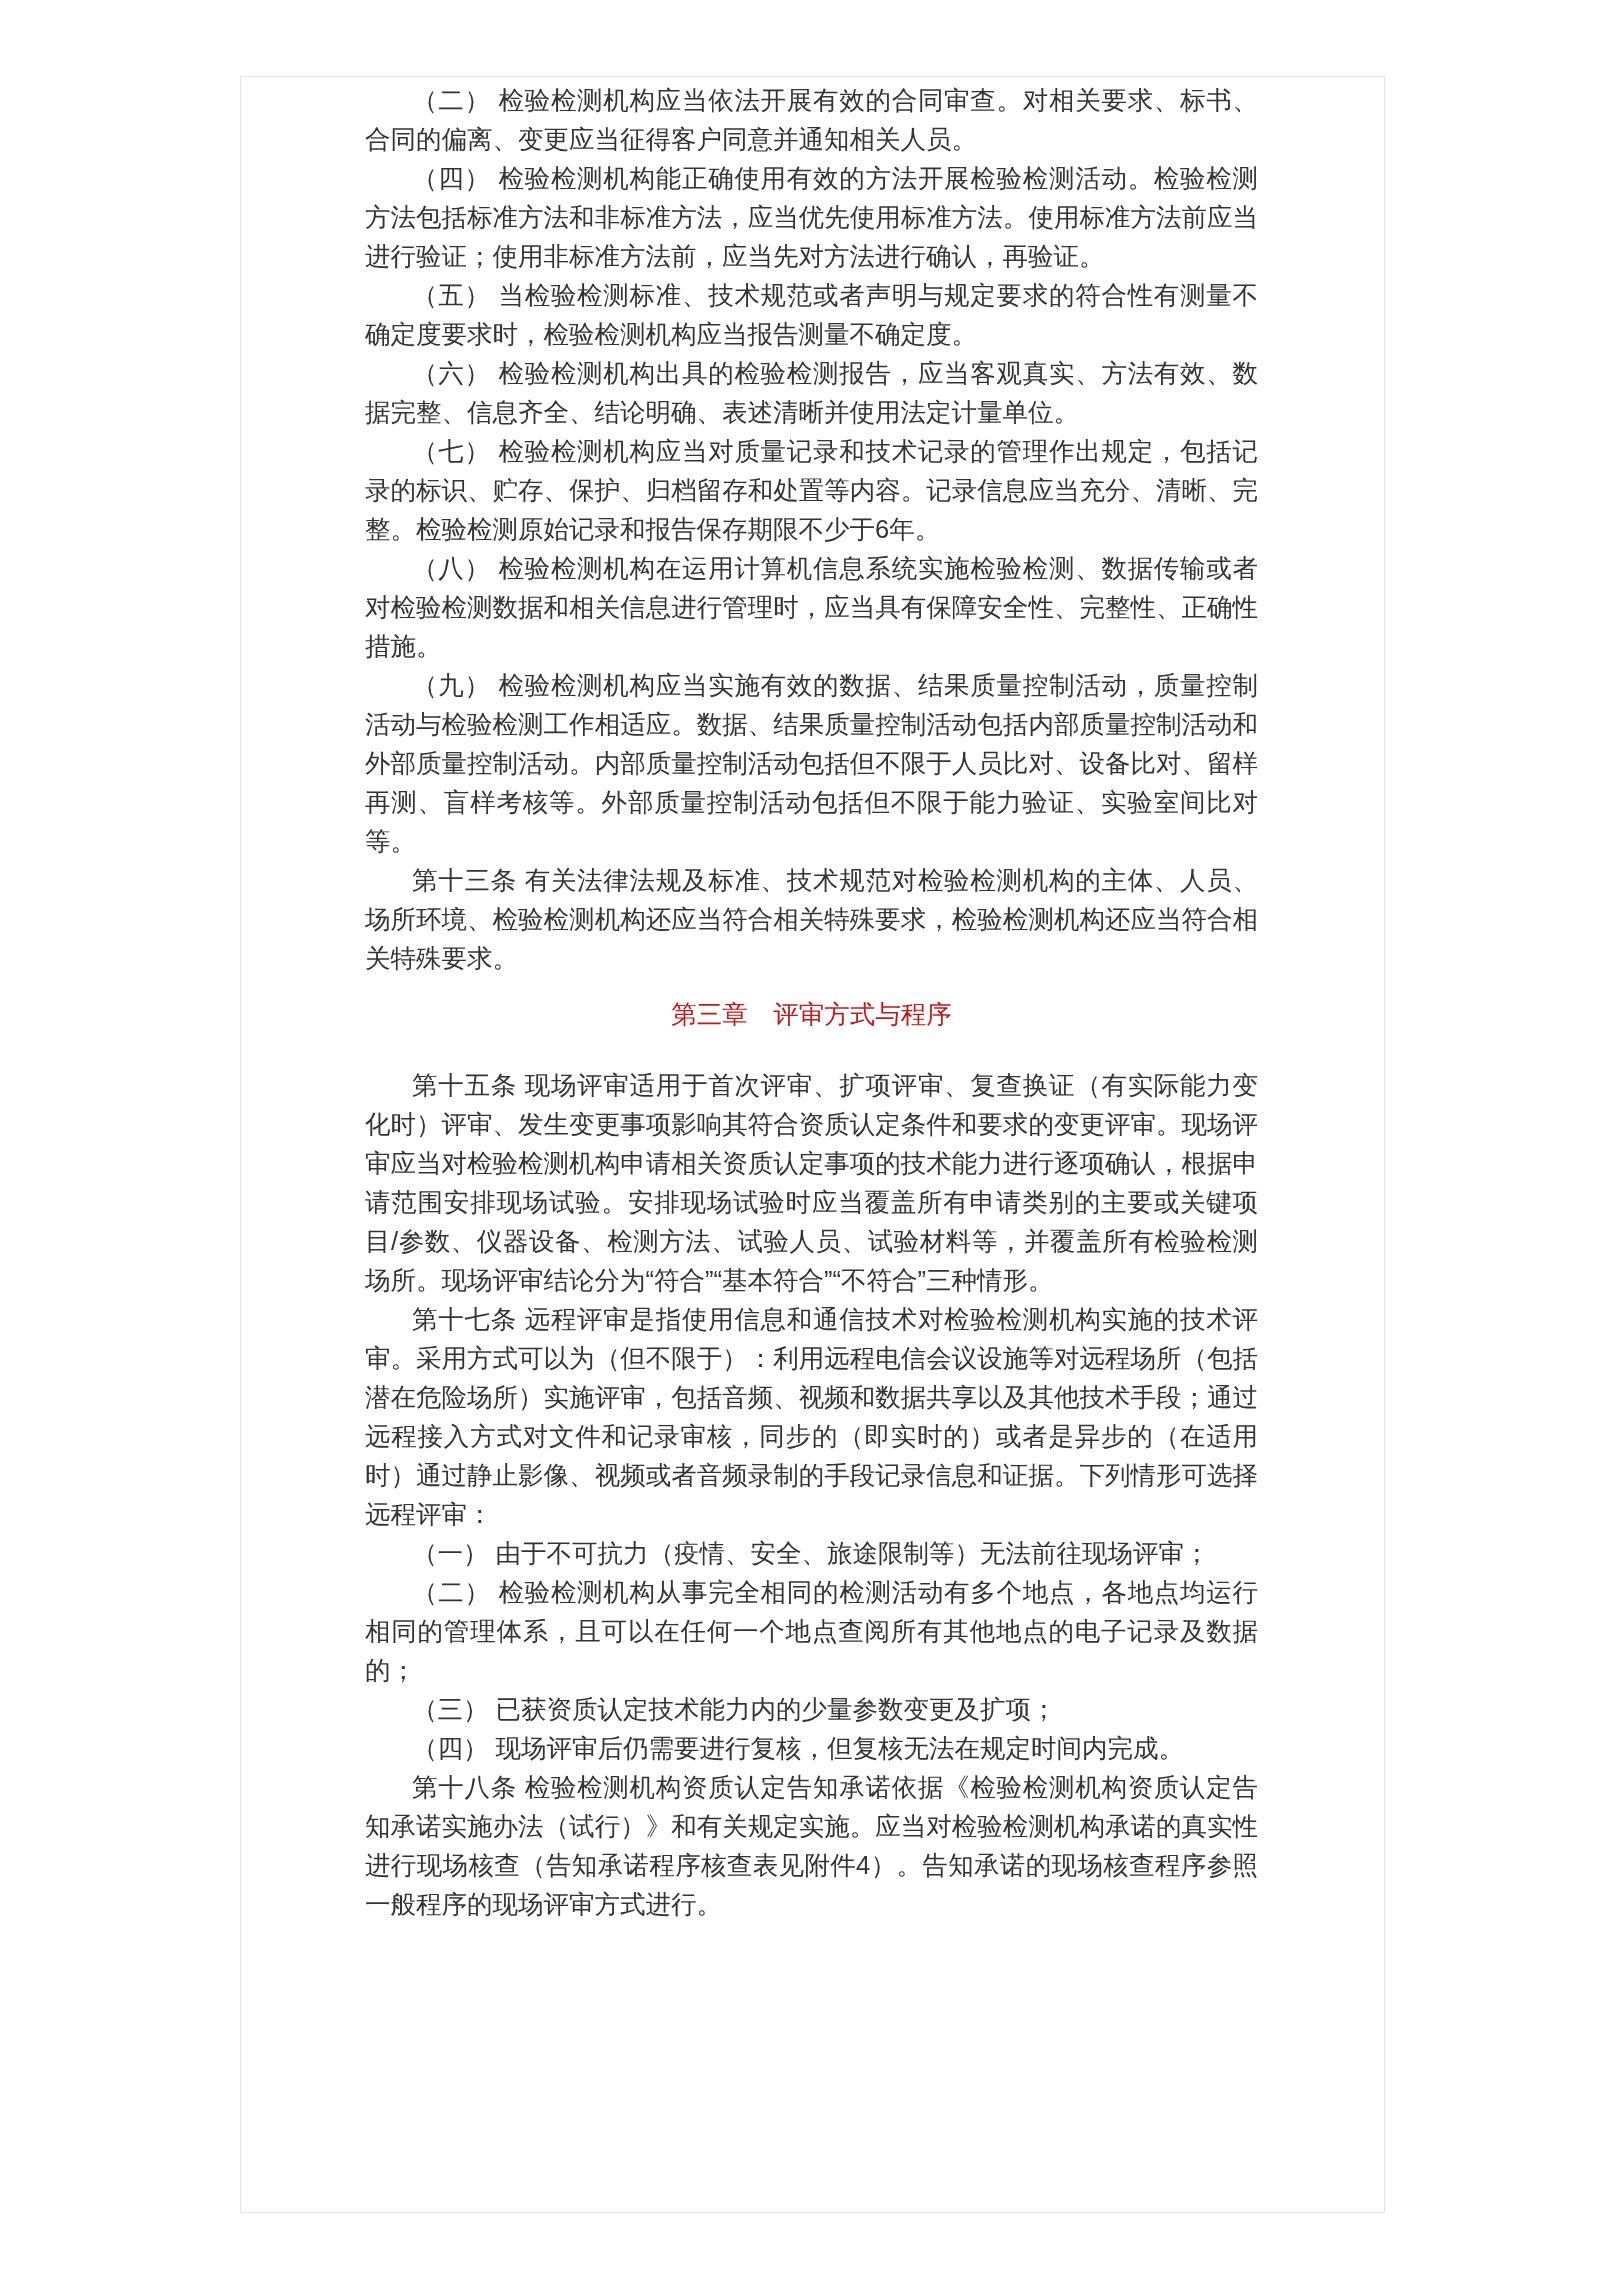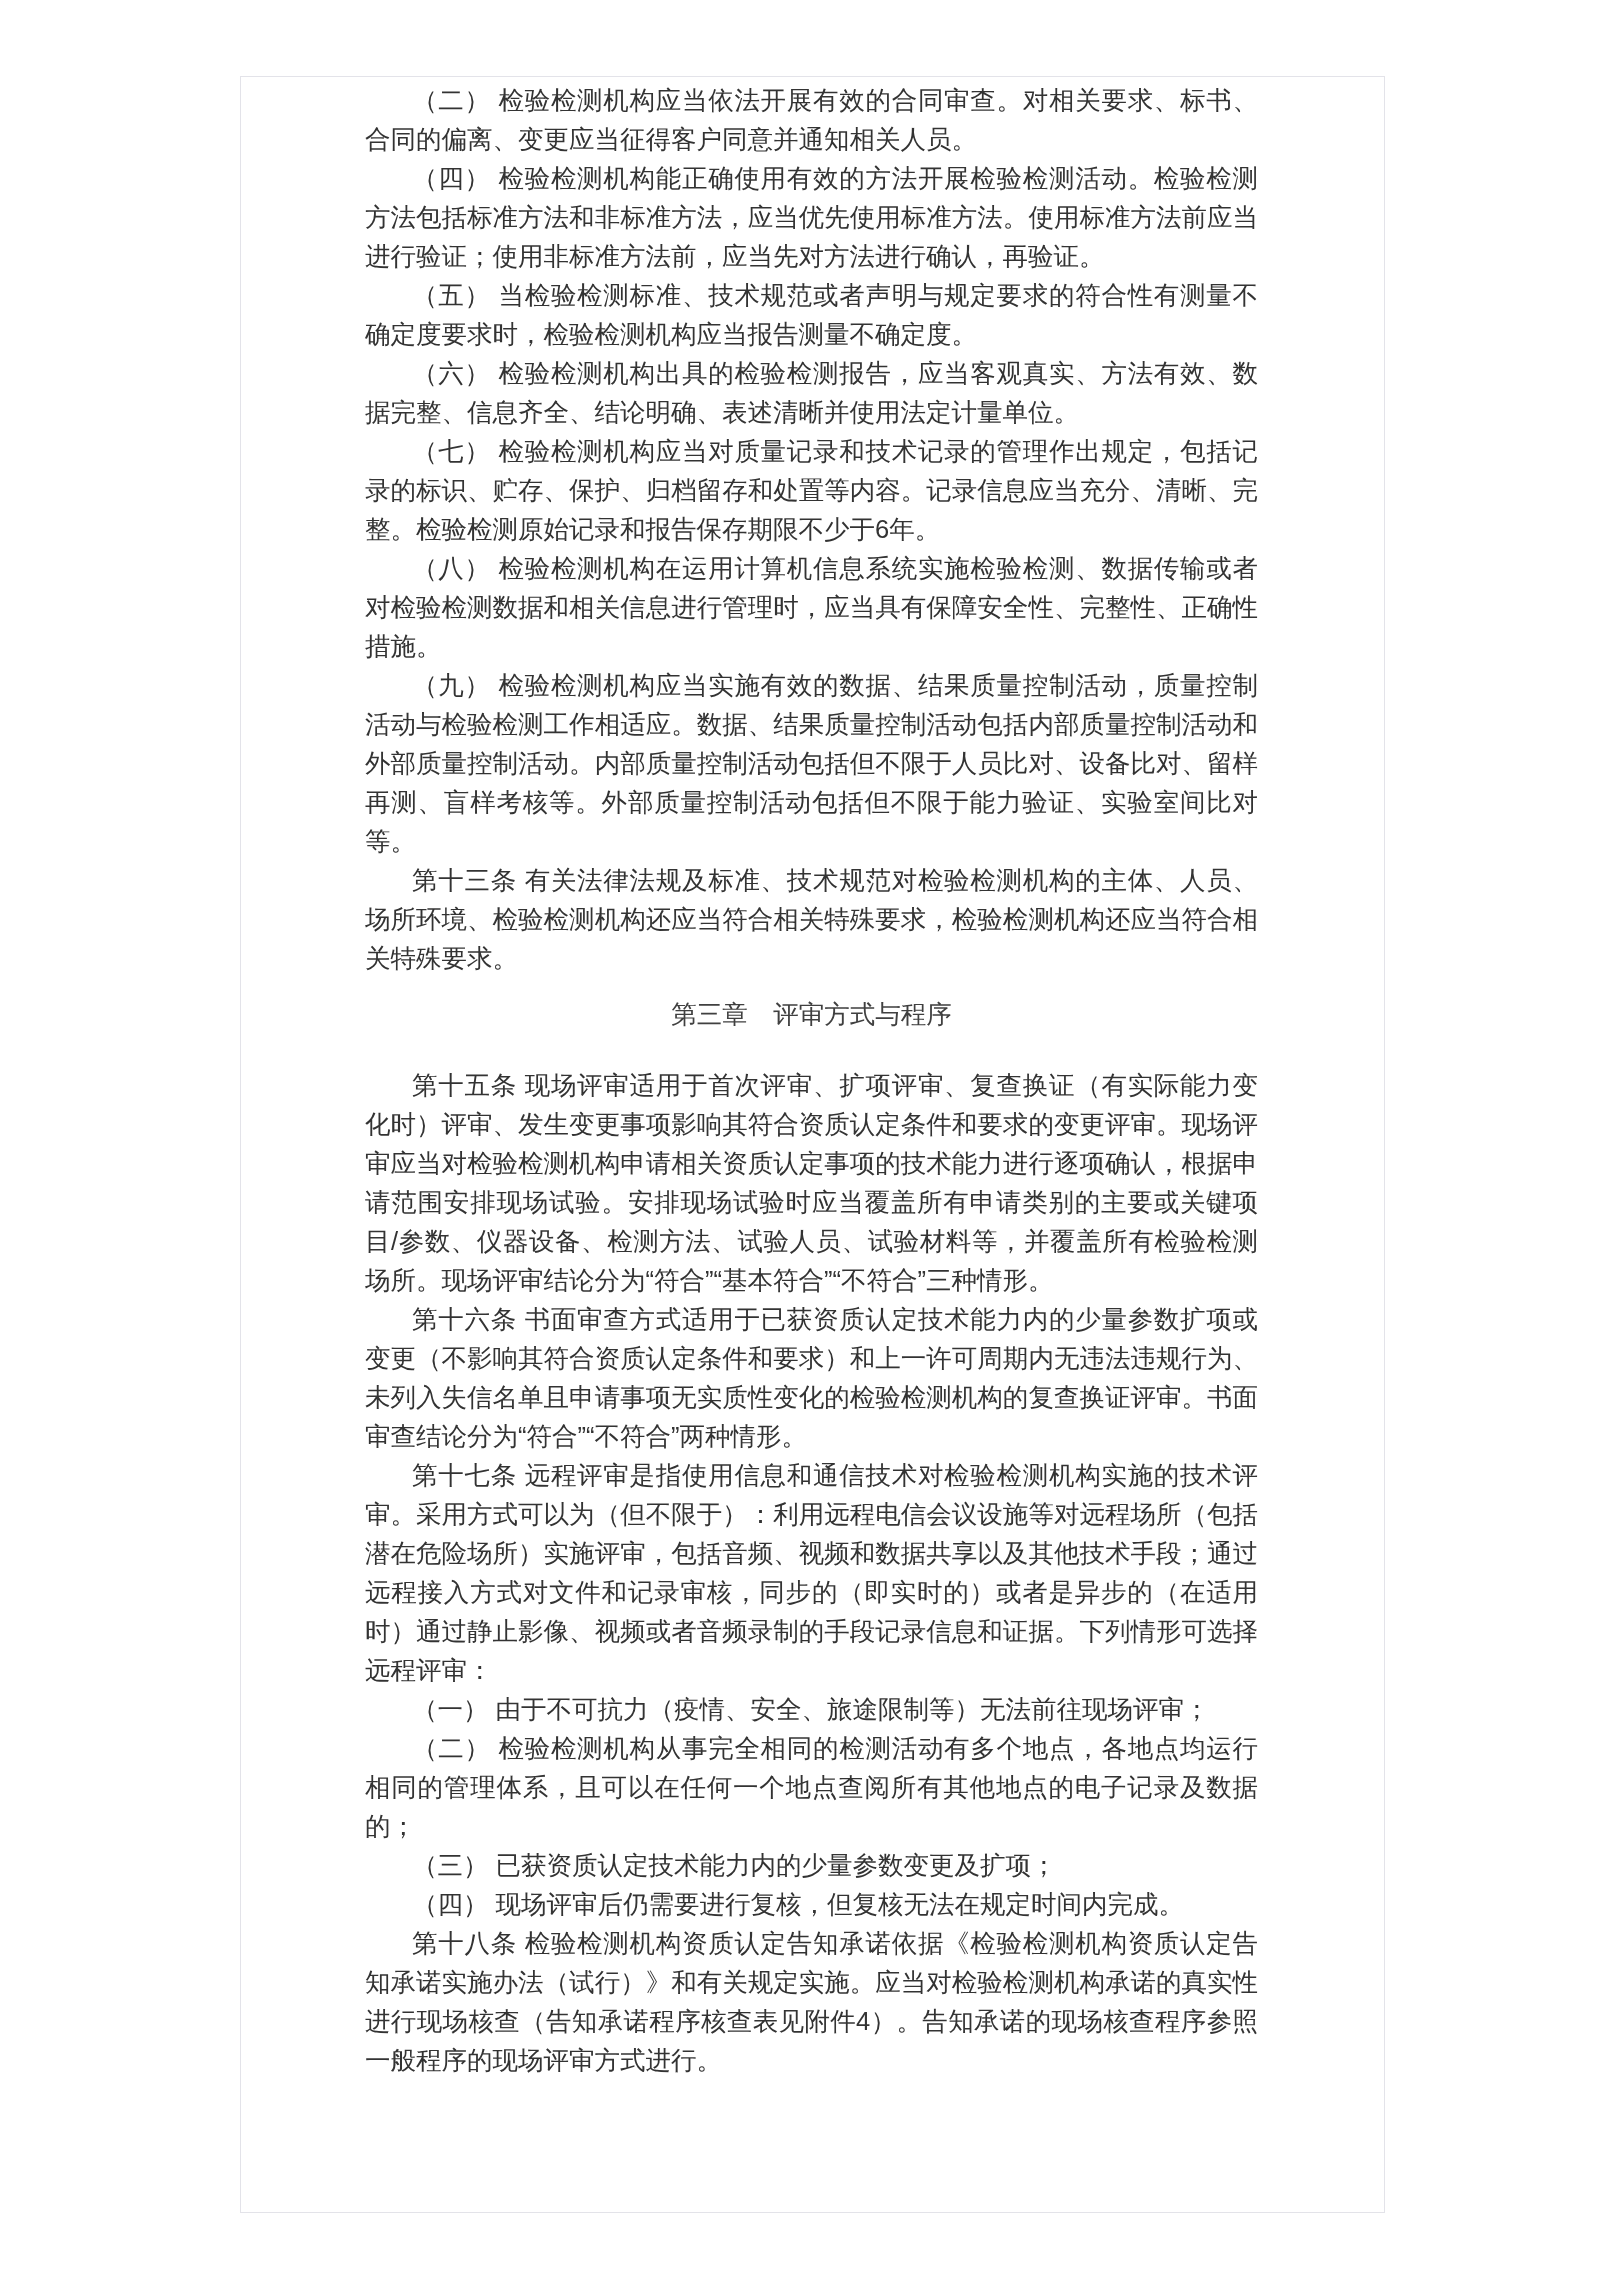--- a/index.html
+++ b/index.html
@@ -31,39 +31,38 @@
   p.body.noindent{
     text-indent:0;
   }
   h2.chapter-heading{
     margin:17.6px 0 32px 0;
     font-size:25.5px;
     line-height:39px;
     font-weight:400;
     text-align:center;
     text-indent:0;
-    color:#404040;
+    color:#b91c1c;
   }
 </style>
 </head>
 <body>
 
 <div class="card">
   <div class="doc">
       <p class="body">（二） 检验检测机构应当依法开展有效的合同审查。对相关要求、标书、合同的偏离、变更应当征得客户同意并通知相关人员。</p>
       <p class="body">（四） 检验检测机构能正确使用有效的方法开展检验检测活动。检验检测方法包括标准方法和非标准方法，应当优先使用标准方法。使用标准方法前应当进行验证；使用非标准方法前，应当先对方法进行确认，再验证。</p>
       <p class="body">（五） 当检验检测标准、技术规范或者声明与规定要求的符合性有测量不确定度要求时，检验检测机构应当报告测量不确定度。</p>
       <p class="body">（六） 检验检测机构出具的检验检测报告，应当客观真实、方法有效、数据完整、信息齐全、结论明确、表述清晰并使用法定计量单位。</p>
       <p class="body">（七） 检验检测机构应当对质量记录和技术记录的管理作出规定，包括记录的标识、贮存、保护、归档留存和处置等内容。记录信息应当充分、清晰、完整。检验检测原始记录和报告保存期限不少于6年。</p>
       <p class="body">（八） 检验检测机构在运用计算机信息系统实施检验检测、数据传输或者对检验检测数据和相关信息进行管理时，应当具有保障安全性、完整性、正确性措施。</p>
       <p class="body">（九） 检验检测机构应当实施有效的数据、结果质量控制活动，质量控制活动与检验检测工作相适应。数据、结果质量控制活动包括内部质量控制活动和外部质量控制活动。内部质量控制活动包括但不限于人员比对、设备比对、留样再测、盲样考核等。外部质量控制活动包括但不限于能力验证、实验室间比对等。</p>
       <p class="body">第十三条 有关法律法规及标准、技术规范对检验检测机构的主体、人员、场所环境、检验检测机构还应当符合相关特殊要求，检验检测机构还应当符合相关特殊要求。</p>
       <h2 class="chapter-heading">第三章　评审方式与程序</h2>
       <p class="body">第十五条 现场评审适用于首次评审、扩项评审、复查换证（有实际能力变化时）评审、发生变更事项影响其符合资质认定条件和要求的变更评审。现场评审应当对检验检测机构申请相关资质认定事项的技术能力进行逐项确认，根据申请范围安排现场试验。安排现场试验时应当覆盖所有申请类别的主要或关键项目/参数、仪器设备、检测方法、试验人员、试验材料等，并覆盖所有检验检测场所。现场评审结论分为“符合”“基本符合”“不符合”三种情形。</p>
-      <p class="body">第十六条 书面审查方式适用于已获资质认定技术能力内的少量参数扩项或变更（不影响其符合资质认定条件和要求）和上一许可周期内无违法违规行为、未列入失信名单且申请事项无实质性变化的检验检测机构的复查换证评审。书面审查结论分为“符合”“不符合”两种情形。</p>
       <p class="body">第十七条 远程评审是指使用信息和通信技术对检验检测机构实施的技术评审。采用方式可以为（但不限于）：利用远程电信会议设施等对远程场所（包括潜在危险场所）实施评审，包括音频、视频和数据共享以及其他技术手段；通过远程接入方式对文件和记录审核，同步的（即实时的）或者是异步的（在适用时）通过静止影像、视频或者音频录制的手段记录信息和证据。下列情形可选择远程评审：</p>
       <p class="body">（一） 由于不可抗力（疫情、安全、旅途限制等）无法前往现场评审；</p>
       <p class="body">（二） 检验检测机构从事完全相同的检测活动有多个地点，各地点均运行相同的管理体系，且可以在任何一个地点查阅所有其他地点的电子记录及数据的；</p>
       <p class="body">（三） 已获资质认定技术能力内的少量参数变更及扩项；</p>
       <p class="body">（四） 现场评审后仍需要进行复核，但复核无法在规定时间内完成。</p>
       <p class="body">第十八条 检验检测机构资质认定告知承诺依据《检验检测机构资质认定告知承诺实施办法（试行）》和有关规定实施。应当对检验检测机构承诺的真实性进行现场核查（告知承诺程序核查表见附件4）。告知承诺的现场核查程序参照一般程序的现场评审方式进行。</p>
     </div>
 </div>
 
 

